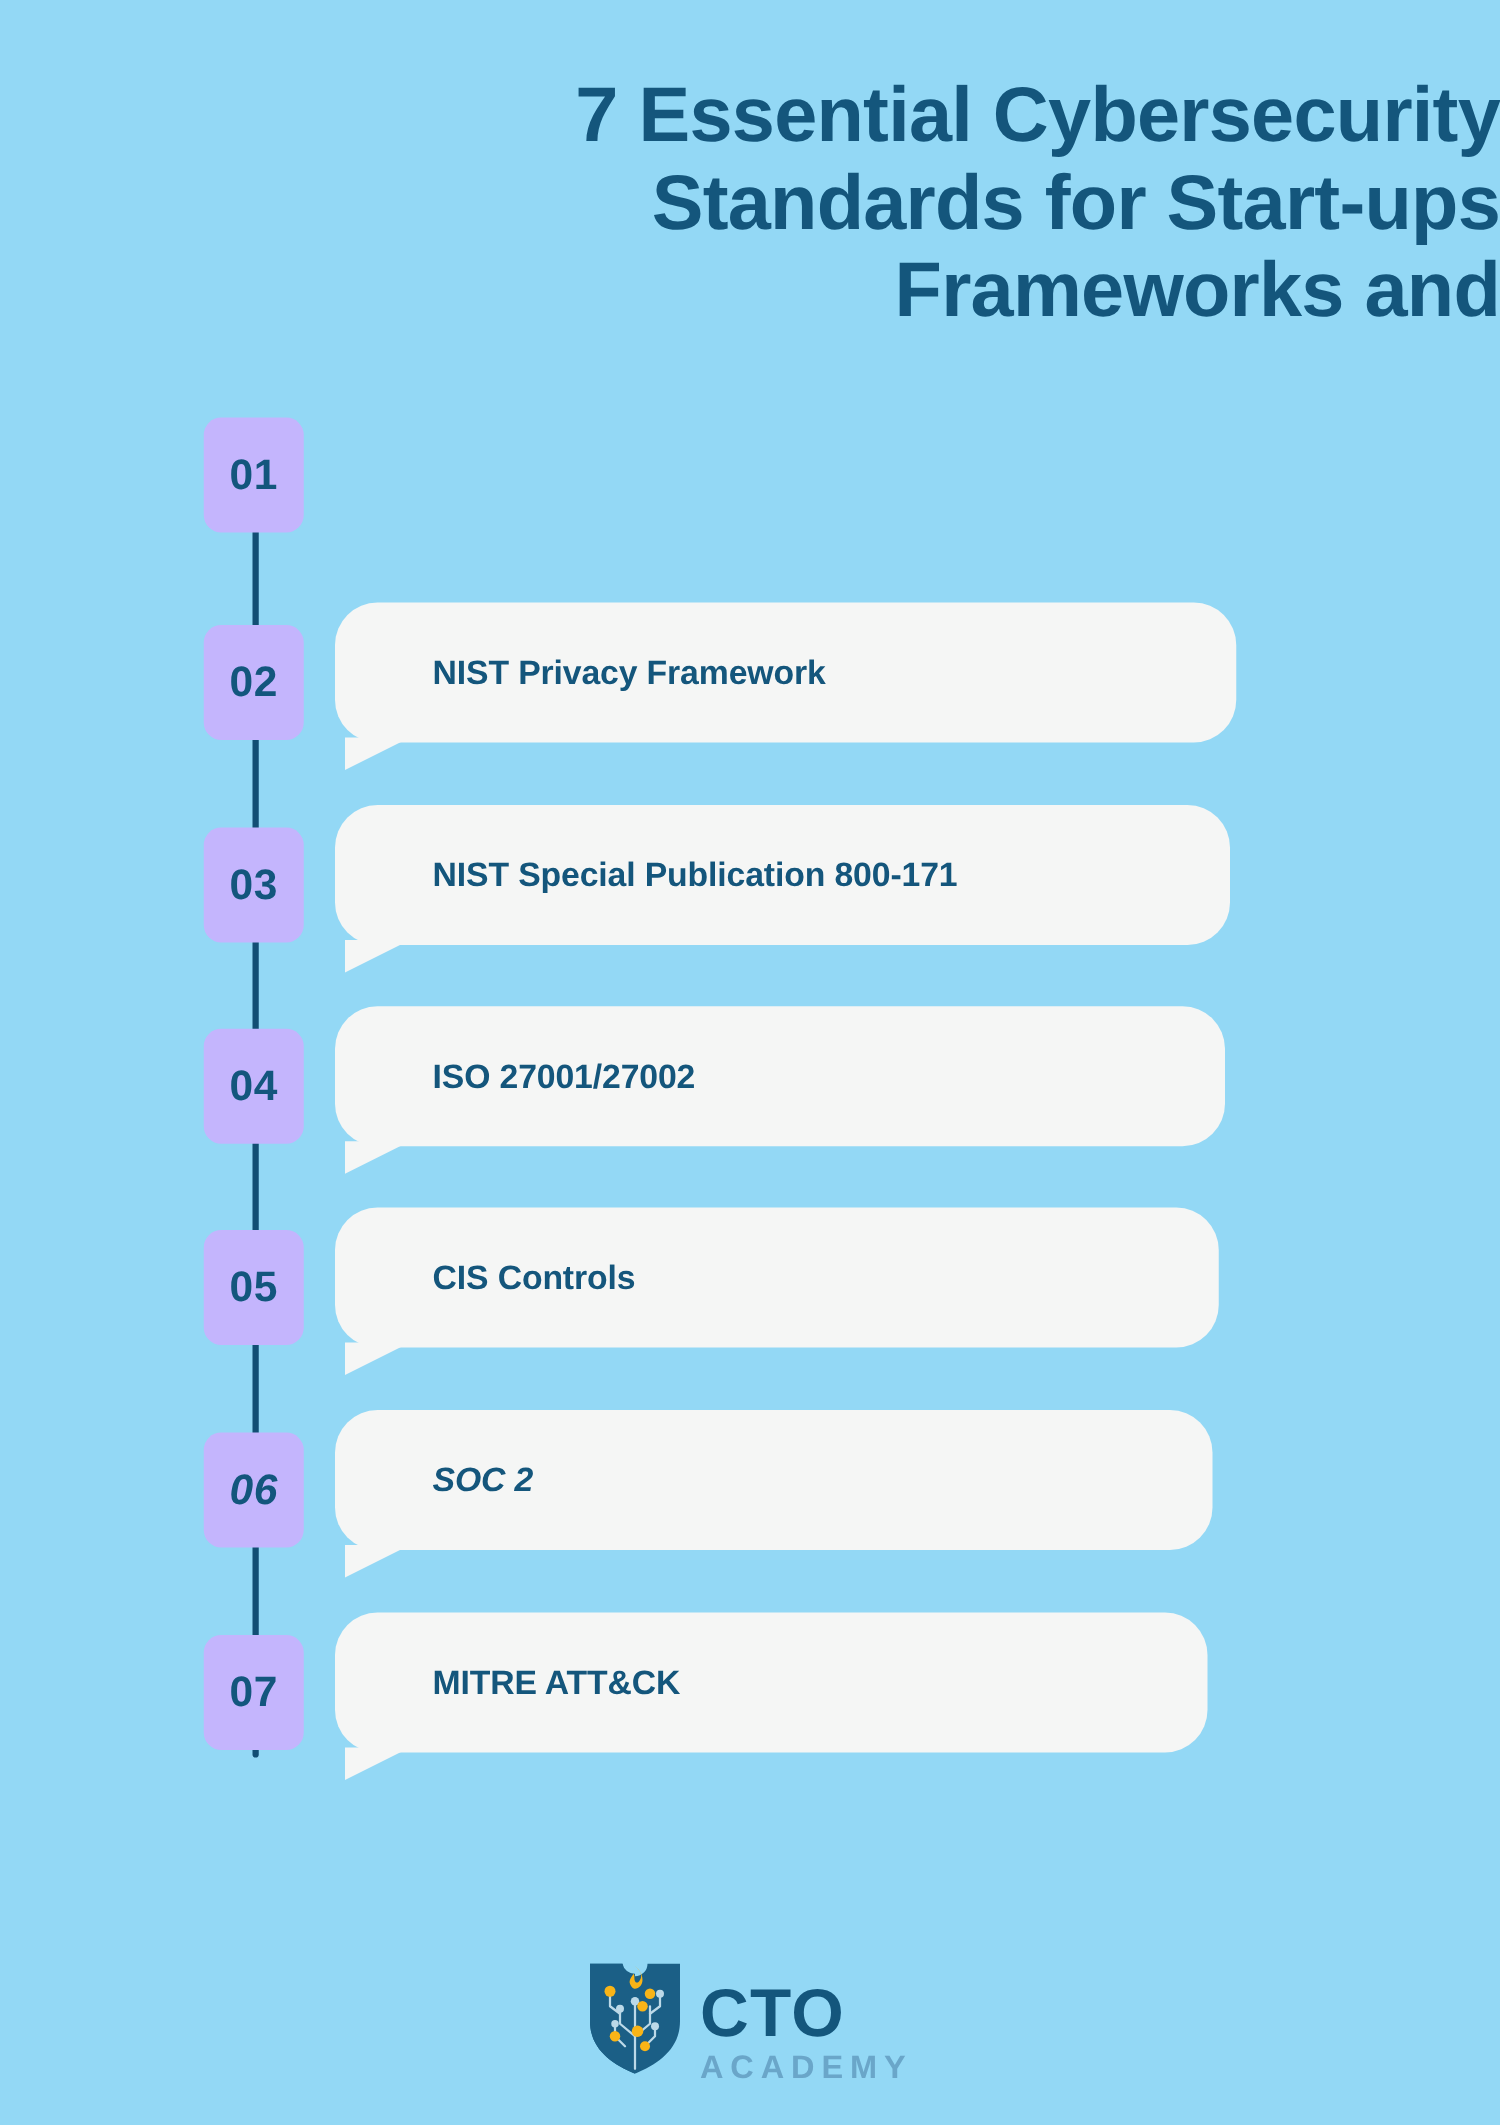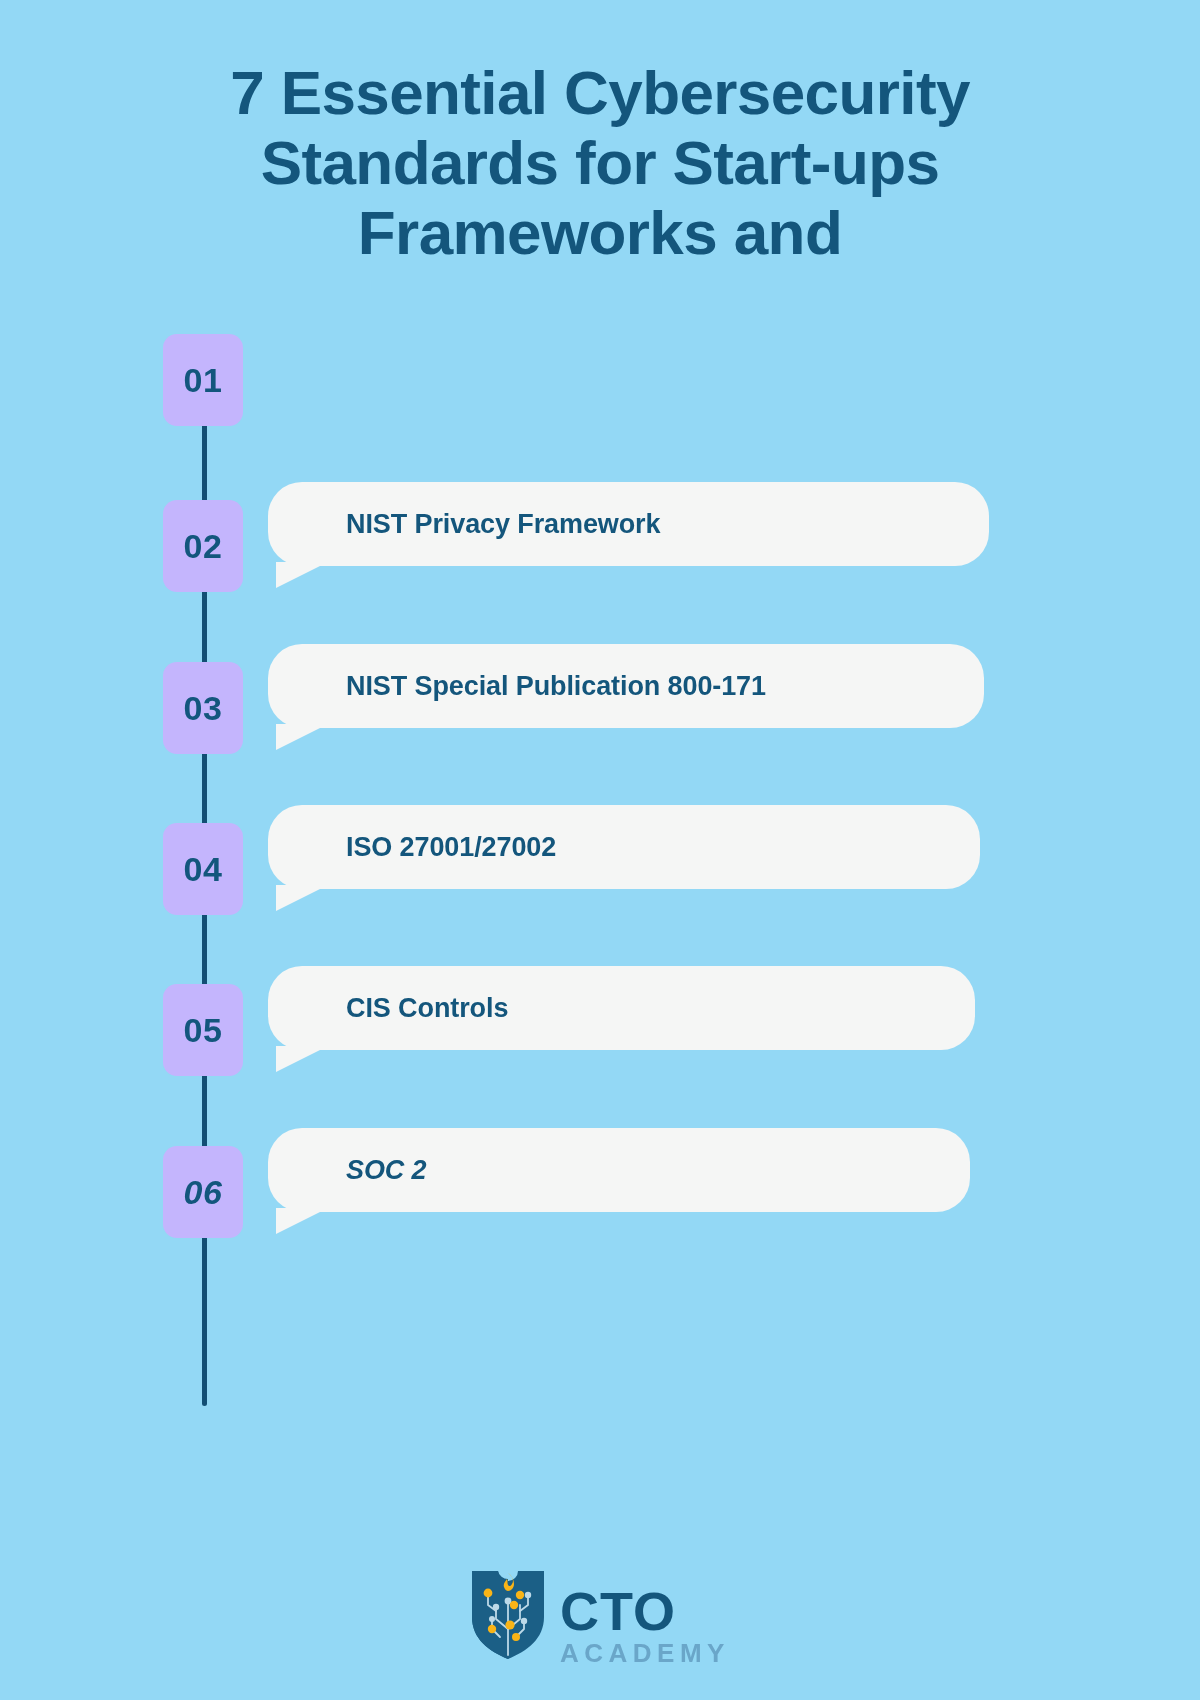--- a/index.html
+++ b/index.html
@@ -18,20 +18,21 @@
     text-align:center;
   }
   .title-line{
     display:block;
     color:#14567c;
     font-weight:800;
     font-size:62px;
     line-height:70px;
     letter-spacing:-0.6px;
     font-stretch:condensed;
+    text-align:right;
   }
 
   
   .timeline{
     position:absolute;
     top:316px; left:0; width:1200px; height:1120px;
   }
   .spine{
     position:absolute;
     left:202px; top:40px;
@@ -61,21 +62,21 @@
     color:#13567d;
     font-weight:800;
     font-size:34px;
     letter-spacing:0.5px;
     font-stretch:condensed;
   }
 
   .bubble{
     position:absolute;
     left:268px; top:0;
-    height:84px;
+    height:112px;
     background:#f5f6f5;
     border-radius:34px;
     z-index:2;
     display:flex;
     align-items:center;
   }
   
   .bubble::after{
     content:"";
     position:absolute;
@@ -185,20 +186,28 @@
 
   <div class="row" style="top:812px;font-style:italic;">
     <div class="badge">
       <span class="badge-num">06</span>
     </div>
     <div class="bubble" style="width:702px;">
       <span class="bubble-text">SOC 2</span>
     </div>
   </div>
 
+  <div class="row" style="top:974px;">
+    <div class="badge">
+      <span class="badge-num">07</span>
+    </div>
+    <div class="bubble" style="width:698px;">
+      <span class="bubble-text">MITRE ATT&amp;CK</span>
+    </div>
+  </div>
 
 </div>
 
 <div class="logo">
 
   <svg class="logo-shield" viewBox="0 0 76 92">
     <path d="M2 4 h26 a10 10 0 0 0 20 0 h26 v46 c0 22 -17 34 -36 42 C19 84 2 72 2 50 Z" fill="#1b5f86"></path>
     <path d="M38 92 C19 84 2 72 2 50 V4 h26 a10 10 0 0 0 10 8 Z" fill="#1b5f86"></path>
     <g stroke="#bcd9e8" stroke-width="1.8" fill="none" stroke-linecap="round" stroke-linejoin="round">
       <path d="M38 88 V56"></path>

